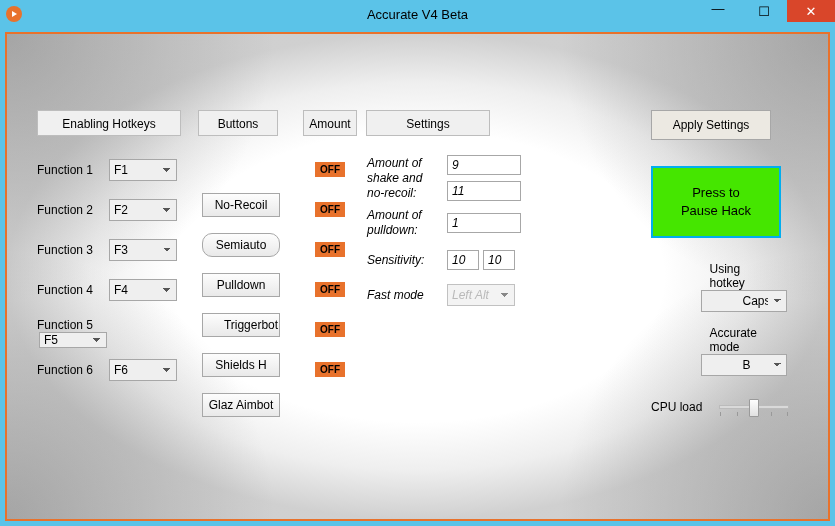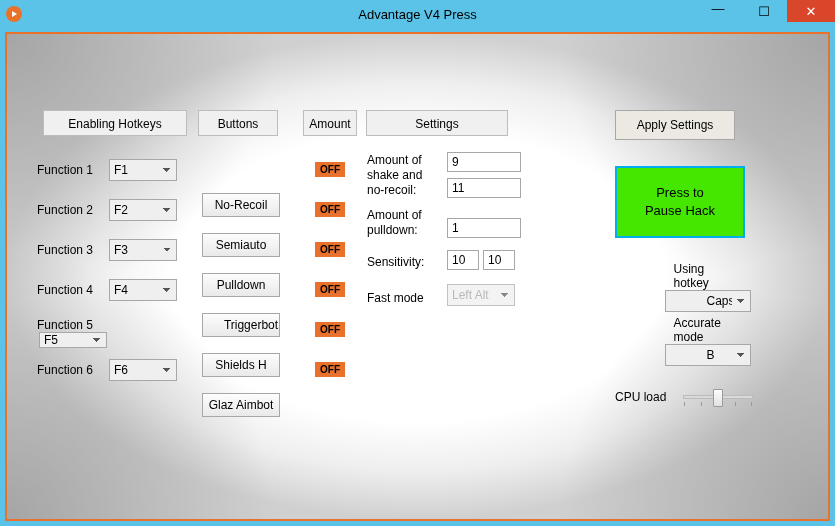--- a/index.html
+++ b/index.html
@@ -114,30 +114,30 @@
   position: absolute;
   width: 30px; height: 15px;
   line-height: 15px;
   text-align: center;
   font-size: 10px;
   font-weight: bold;
   color: #000;
   background: #e8722c;
 }
 .settings-col { position: absolute; top: 124px; left: 360px; width: 180px; }
-.set-row { display: flex; align-items: flex-end; margin-bottom: 10px; }
+.set-row { display: flex; align-items: center; margin-bottom: 10px; font-style: italic; }
 .set-lbl { width: 80px; font-size: 12px; line-height: 15px; padding-right: 4px; }
 .txt {
   width: 74px; height: 20px;
   border: 1px solid #a7a7a7;
   background: #fff;
   padding: 0 4px;
 }
 .txt.small { width: 32px; }
-.right-col { position: absolute; top: 76px; left: 608px; width: 185px; }
+.right-col { position: absolute; top: 76px; left: 644px; width: 185px; }
 .apply-btn {
   width: 120px; height: 30px;
   border: 1px solid #a7a7a7;
   background: #ece9e2;
   font-size: 12px;
 }
 .pause-btn {
   margin-top: 26px;
   width: 130px; height: 72px;
   border: 2px solid #01adef;
@@ -162,56 +162,56 @@
   background: linear-gradient(#fdfdfd,#e1e1e1);
   border: 1px solid #9a9a9a;
   border-radius: 1px;
 }
 </style>
 </head>
 <body>
 
 <div class="titlebar">
   <span class="icon"></span>
-  <div class="title">Advantage V4 Press</div>
+  <div class="title">Accurate V4 Beta</div>
   <div class="winbtns">
     <div class="winbtn min">
         <span>—</span>
       </div>
     <div class="winbtn max">
         <span>☐</span>
       </div>
     <div class="winbtn close">
         <span>✕</span>
       </div>
   </div>
 </div>
 
 <div class="client">
   <div class="inner">
 
     <div class="headers">
-      <div class="hdr" style="left:36px;width:144px;">Enabling Hotkeys</div>
+      <div class="hdr" style="left:30px;width:144px;">Enabling Hotkeys</div>
       <div class="hdr" style="left:191px;width:80px;">Buttons</div>
       <div class="hdr" style="left:296px;width:54px;">Amount</div>
-      <div class="hdr" style="left:359px;width:142px;">Settings</div>
+      <div class="hdr" style="left:359px;width:124px;">Settings</div>
     </div>
 
     <div class="rows" id="rows">
         <div class="row" style="top: 0px;">
           <div class="lbl">Function 1</div>
           <select class="select"><option>F1</option></select>
         </div>
         <button class="btn" style="position: absolute; left: 165px; top: 0px;">No-Recoil</button>
         <div class="status-badge" style="left: 278px; top: 4px;">OFF</div>
         <div class="row" style="top: 40px;">
           <div class="lbl">Function 2</div>
           <select class="select"><option>F2</option></select>
         </div>
-        <button class="btn" style="position: absolute; left: 165px; top: 40px;">Semiauto</button>
+        <button class="btn" style="position: absolute; left: 165px; top: 40px; border-radius: 10px;">Semiauto</button>
         <div class="status-badge" style="left: 278px; top: 44px;">OFF</div>
         <div class="row" style="top: 80px;">
           <div class="lbl">Function 3</div>
           <select class="select"><option>F3</option></select>
         </div>
         <button class="btn" style="position: absolute; left: 165px; top: 80px;">Pulldown</button>
         <div class="status-badge" style="left: 278px; top: 84px;">OFF</div>
         <div class="row" style="top: 120px;">
           <div class="lbl">Function 4</div>
           <select class="select"><option>F4</option></select>
@@ -261,21 +261,21 @@
       <button class="apply-btn">Apply Settings</button>
       <button class="pause-btn">Press to
 Pause Hack</button>
 
       <div class="rrow">
         <div class="rlbl">Using hotkey</div>
         <select class="select">
           <option>Caps Lock</option>
         </select>
       </div>
-      <div class="rrow" style="margin-top:4px;">
+      <div class="rrow" style="margin-top:14px;">
         <div class="rlbl">Accurate mode</div>
         <select class="select">
           <option>B</option>
         </select>
       </div>
       <div class="slider-wrap">
         <div class="rlbl" style="width:68px;">CPU load</div>
         <div class="slider">
           <div class="tick" style="left:0%"></div>
           <div class="tick" style="left:25%"></div>

